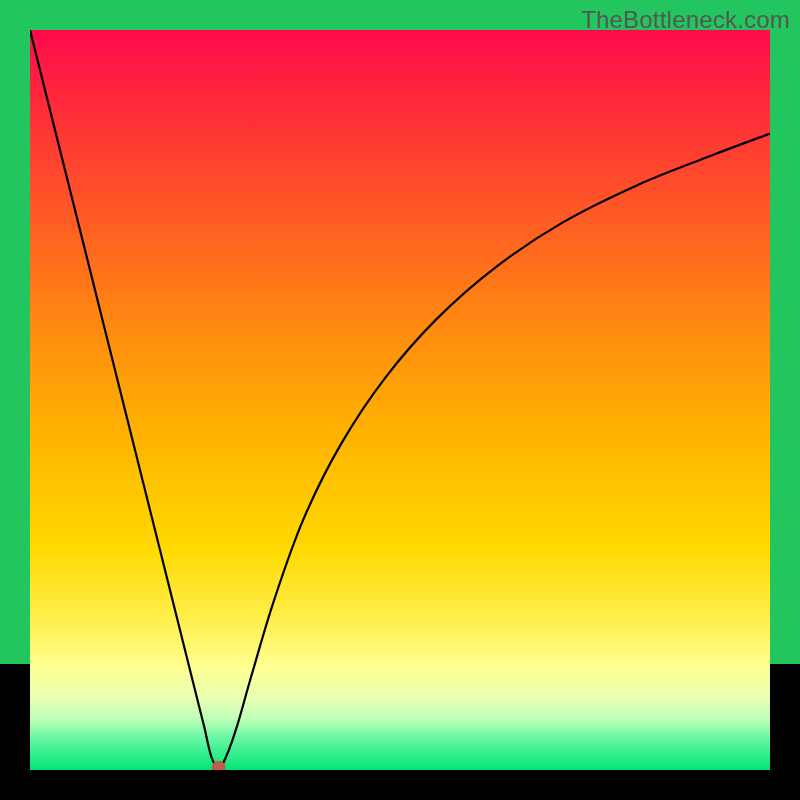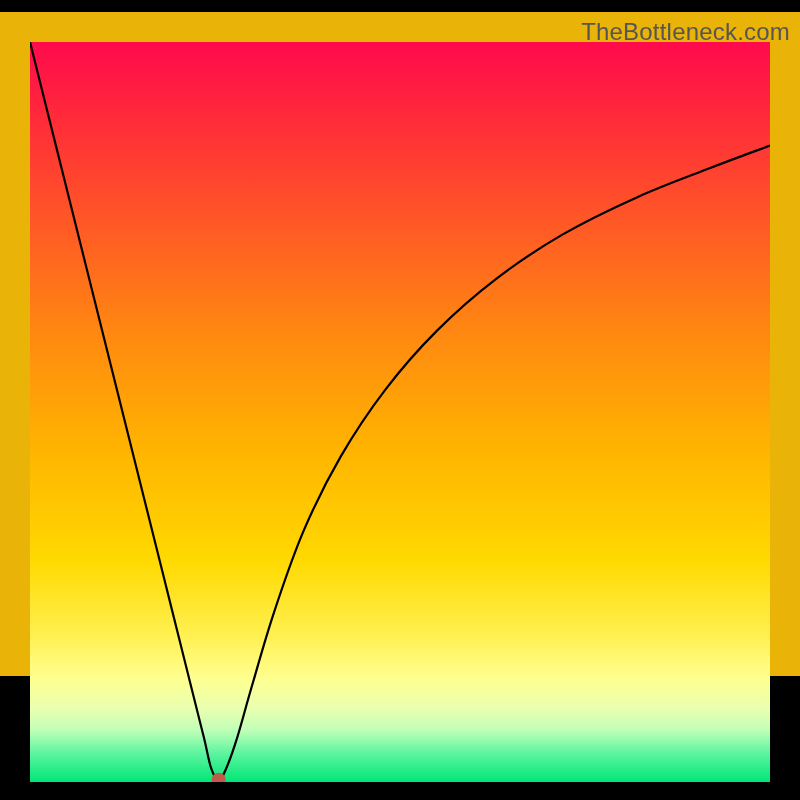--- a/index.html
+++ b/index.html
@@ -8,22 +8,21 @@
     width: 800px;
     height: 800px;
     overflow: hidden;
     background: #000;
     font-family: Arial, Helvetica, sans-serif;
   }
   .frame {
     position: relative;
     width: 800px;
     height: 664px;
-    background: #eab308;
-    margin-top: 12px;
+    background: #22c55e;
   }
   .plot {
     position: absolute;
     left: 30px;
     top: 30px;
     width: 740px;
     height: 740px;
     overflow: hidden;
   }
   .gradient {

